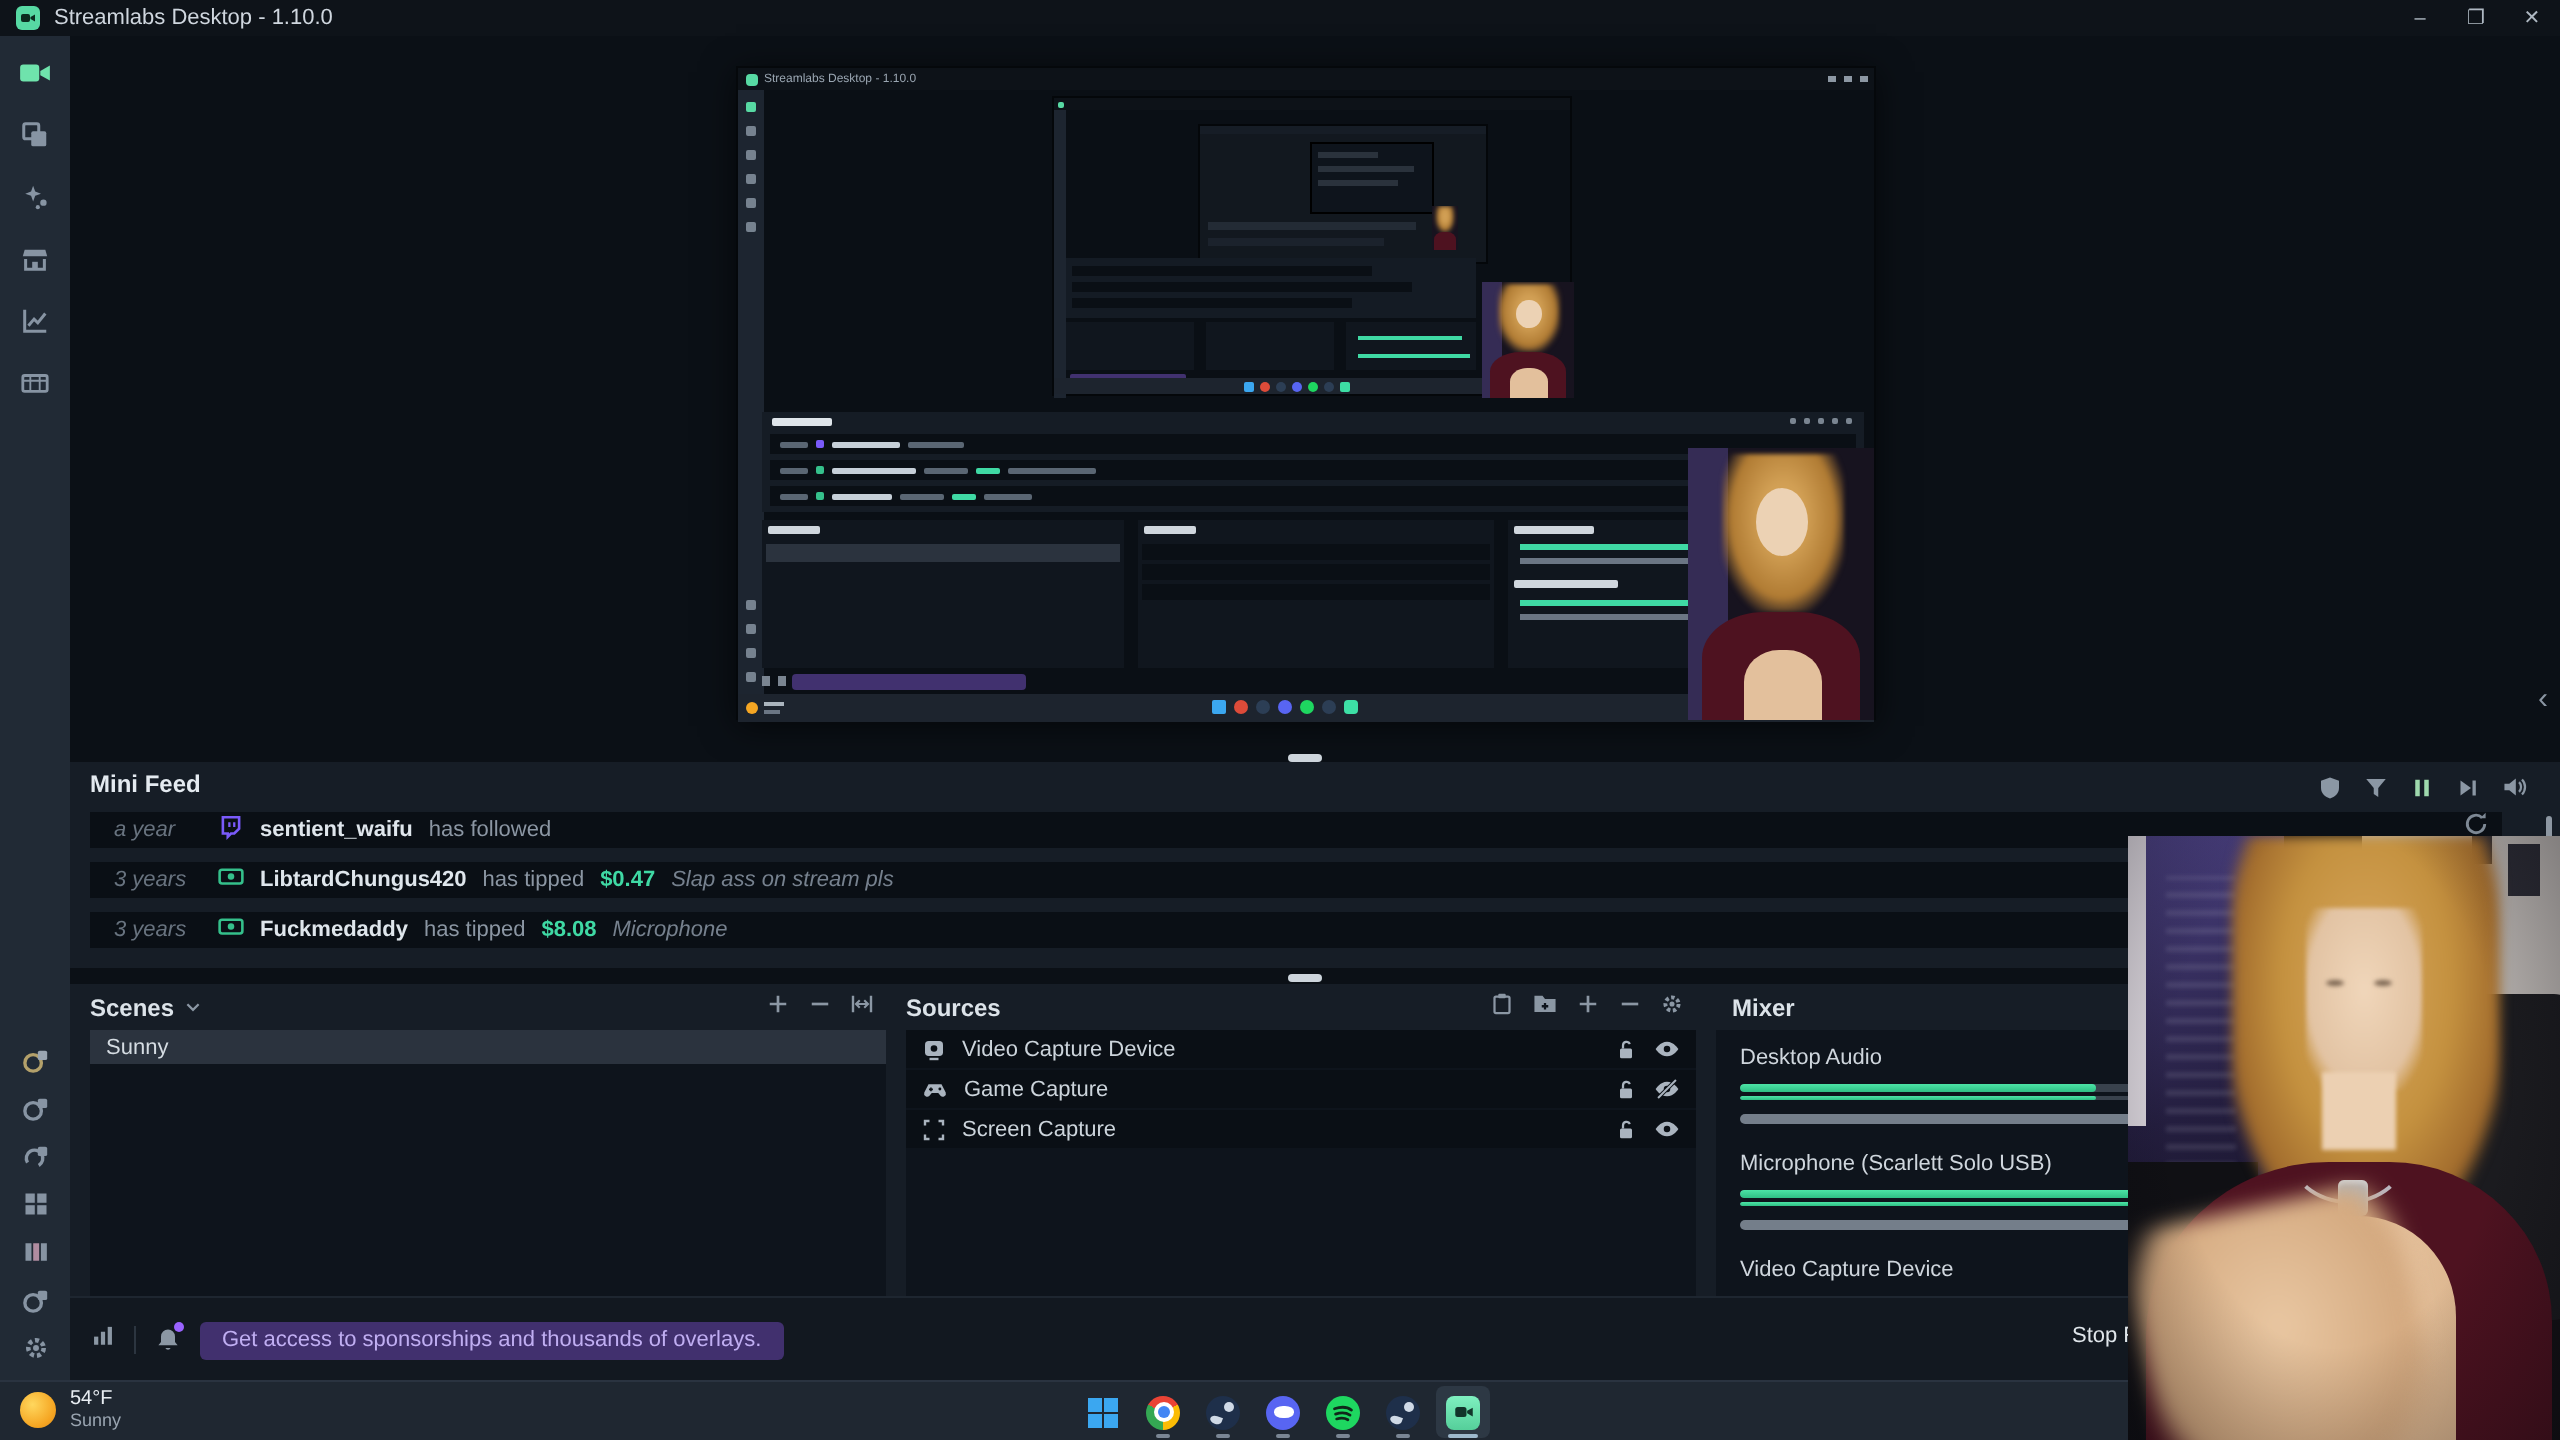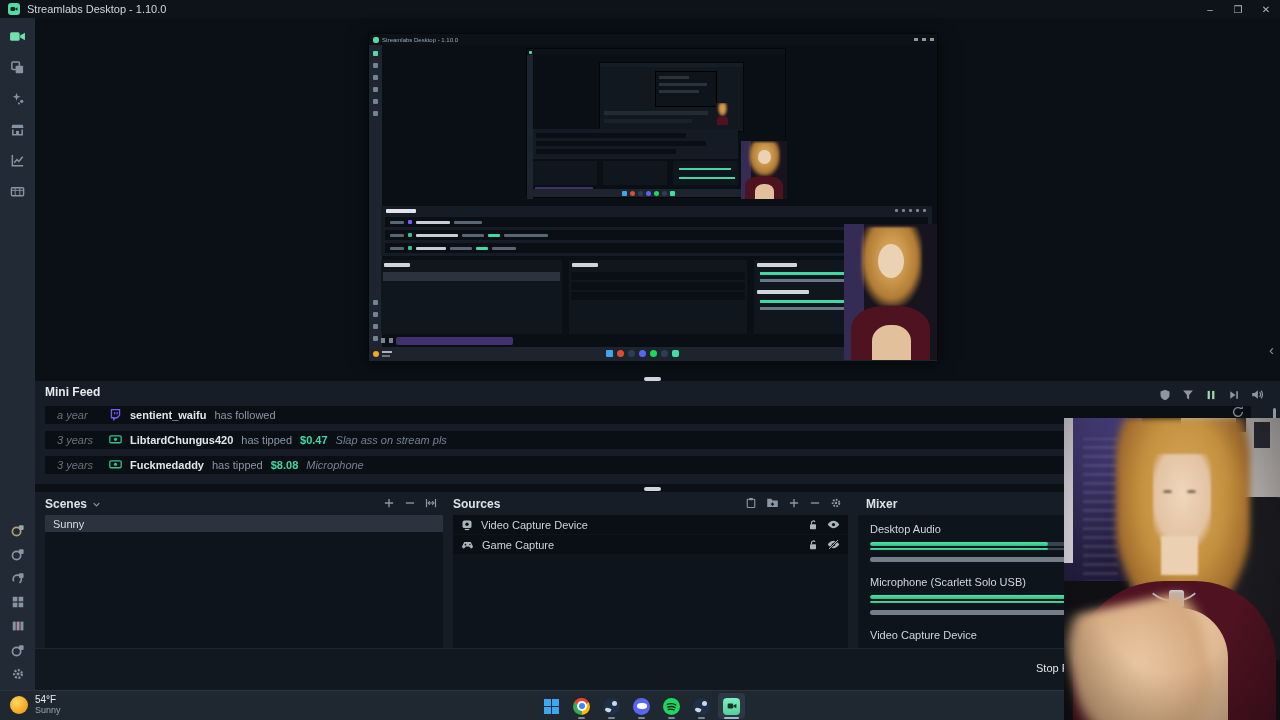--- a/index.html
+++ b/index.html
@@ -621,20 +621,41 @@
             </span>
           <span class="src-ic">
               <svg width="13" height="13" viewBox="0 0 16 16">
                 <path d="M1 8s2.7-4.5 7-4.5S15 8 15 8s-2.7 4.5-7 4.5S1 8 1 8z" fill="currentColor"></path>
                 <circle cx="8" cy="8" r="2" fill="#0a0f15"></circle>
                 <path d="M2.5 13.5l11-11" stroke="#0a0f15" stroke-width="2.4"></path>
                 <path d="M2.5 13.5l11-11" stroke="currentColor" stroke-width="1.2"></path>
               </svg>
             </span>
         </div>
+        <div class="src-row">
+          <span class="src-ic">
+              <svg width="12" height="12" viewBox="0 0 16 16">
+                <path d="M2 5V2h3M11 2h3v3M14 11v3h-3M5 14H2v-3" fill="none" stroke="currentColor" stroke-width="1.6"></path>
+              </svg>
+            </span>
+          <span>Screen Capture</span>
+          <span class="spacer"></span>
+          <span class="src-ic">
+              <svg width="12" height="12" viewBox="0 0 16 16">
+                <rect x="4" y="7" width="8" height="6.5" rx="1" fill="currentColor"></rect>
+                <path d="M6 7V5a2.4 2.4 0 0 1 4.6-1" fill="none" stroke="currentColor" stroke-width="1.5"></path>
+              </svg>
+            </span>
+          <span class="src-ic">
+              <svg width="13" height="13" viewBox="0 0 16 16">
+                <path d="M1 8s2.7-4.5 7-4.5S15 8 15 8s-2.7 4.5-7 4.5S1 8 1 8z" fill="currentColor"></path>
+                <circle cx="8" cy="8" r="2" fill="#0a0f15"></circle>
+              </svg>
+            </span>
+        </div>
       </div>
     </div>
 
     <div class="panel" style="left:823px;width:412px">
       <div class="panel-head" style="padding-left:8px">
         <span class="panel-title">Mixer</span>
       </div>
       <div class="mixer-box">
         <div>
           <div class="mx-name">Desktop Audio</div>
@@ -657,20 +678,36 @@
           <div class="slider"></div>
         </div>
         <div>
           <div class="mx-name">Video Capture Device</div>
         </div>
       </div>
     </div>
   </div>
 
   <div class="statusbar">
+    <div class="st-left">
+      <span><svg width="13" height="13" viewBox="0 0 16 16">
+            <rect x="2.5" y="9" width="2.6" height="5" fill="currentColor"></rect>
+            <rect x="6.7" y="6" width="2.6" height="8" fill="currentColor"></rect>
+            <rect x="10.9" y="3" width="2.6" height="11" fill="currentColor"></rect>
+          </svg></span>
+      <span class="st-sep"></span>
+      <span class="st-bell">
+        <svg width="14" height="14" viewBox="0 0 16 16">
+            <path d="M8 2a4 4 0 0 1 4 4v3.2L13.5 11h-11L4 9.2V6a4 4 0 0 1 4-4z" fill="currentColor"></path>
+            <path d="M6.5 12.5a1.6 1.6 0 0 0 3 0z" fill="currentColor"></path>
+          </svg>
+        <span class="dot"></span>
+      </span>
+      <span class="st-pill">Get access to sponsorships and thousands of overlays.</span>
+    </div>
     <span class="st-stop">Stop Re</span>
   </div>
 
   <div class="taskbar">
     <div class="wx">
       <span class="wx-sun"></span>
       <span>
         <div class="wx-temp">54°F</div>
         <div class="wx-cond">Sunny</div>
       </span>

